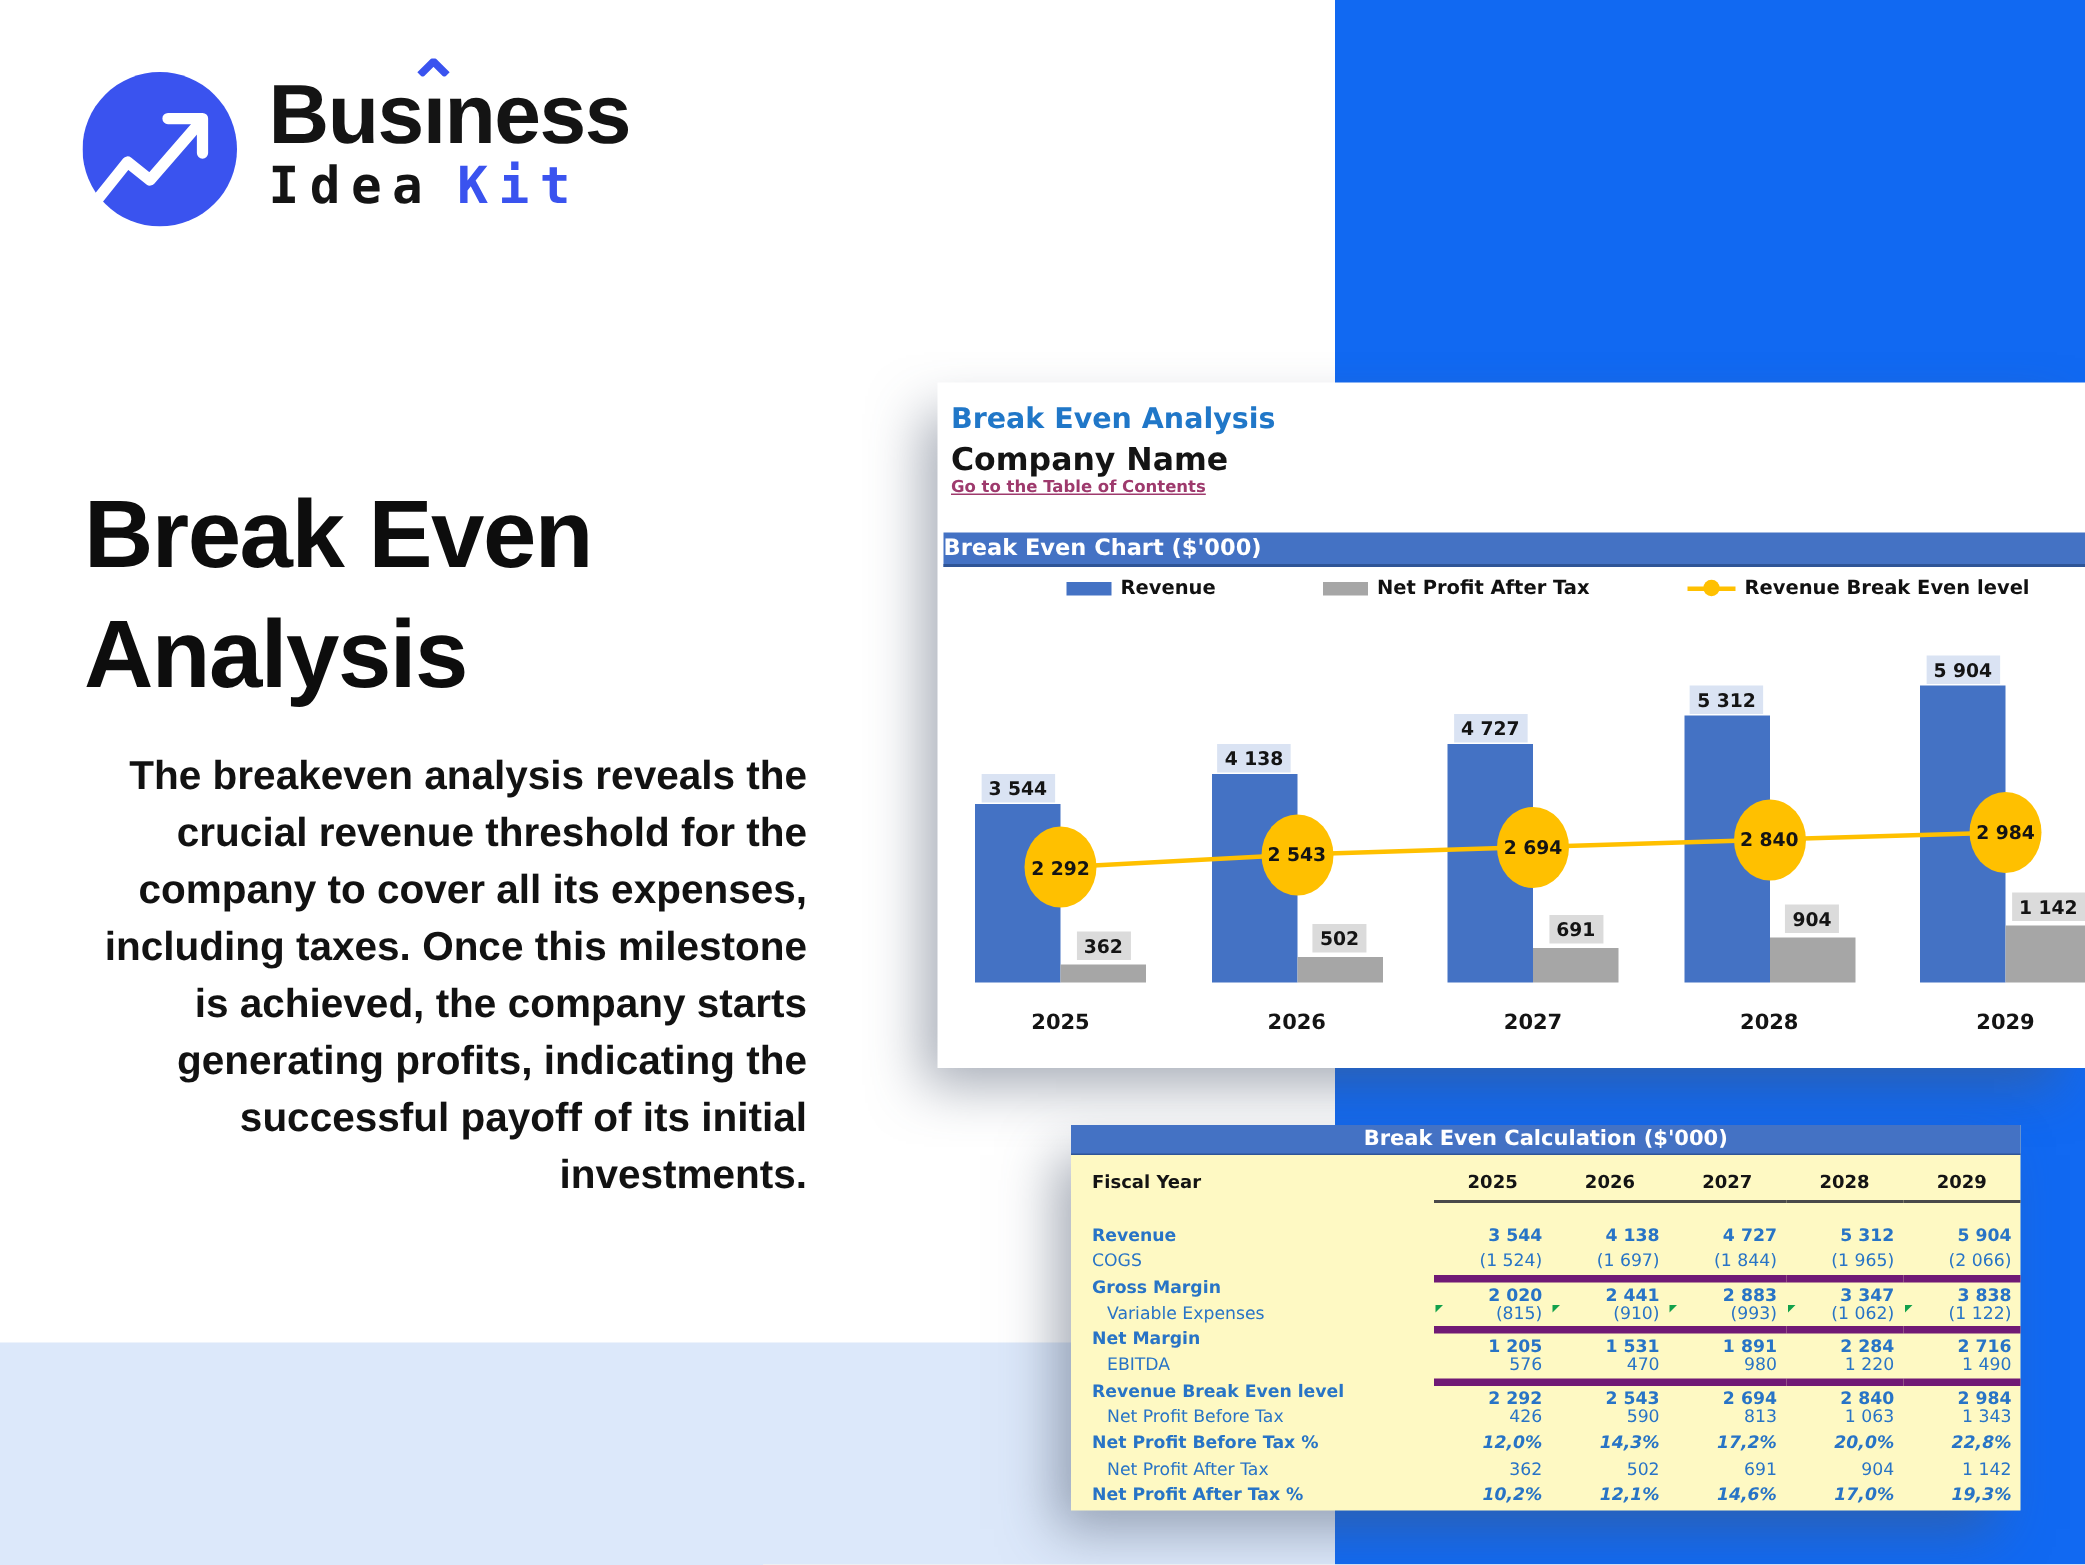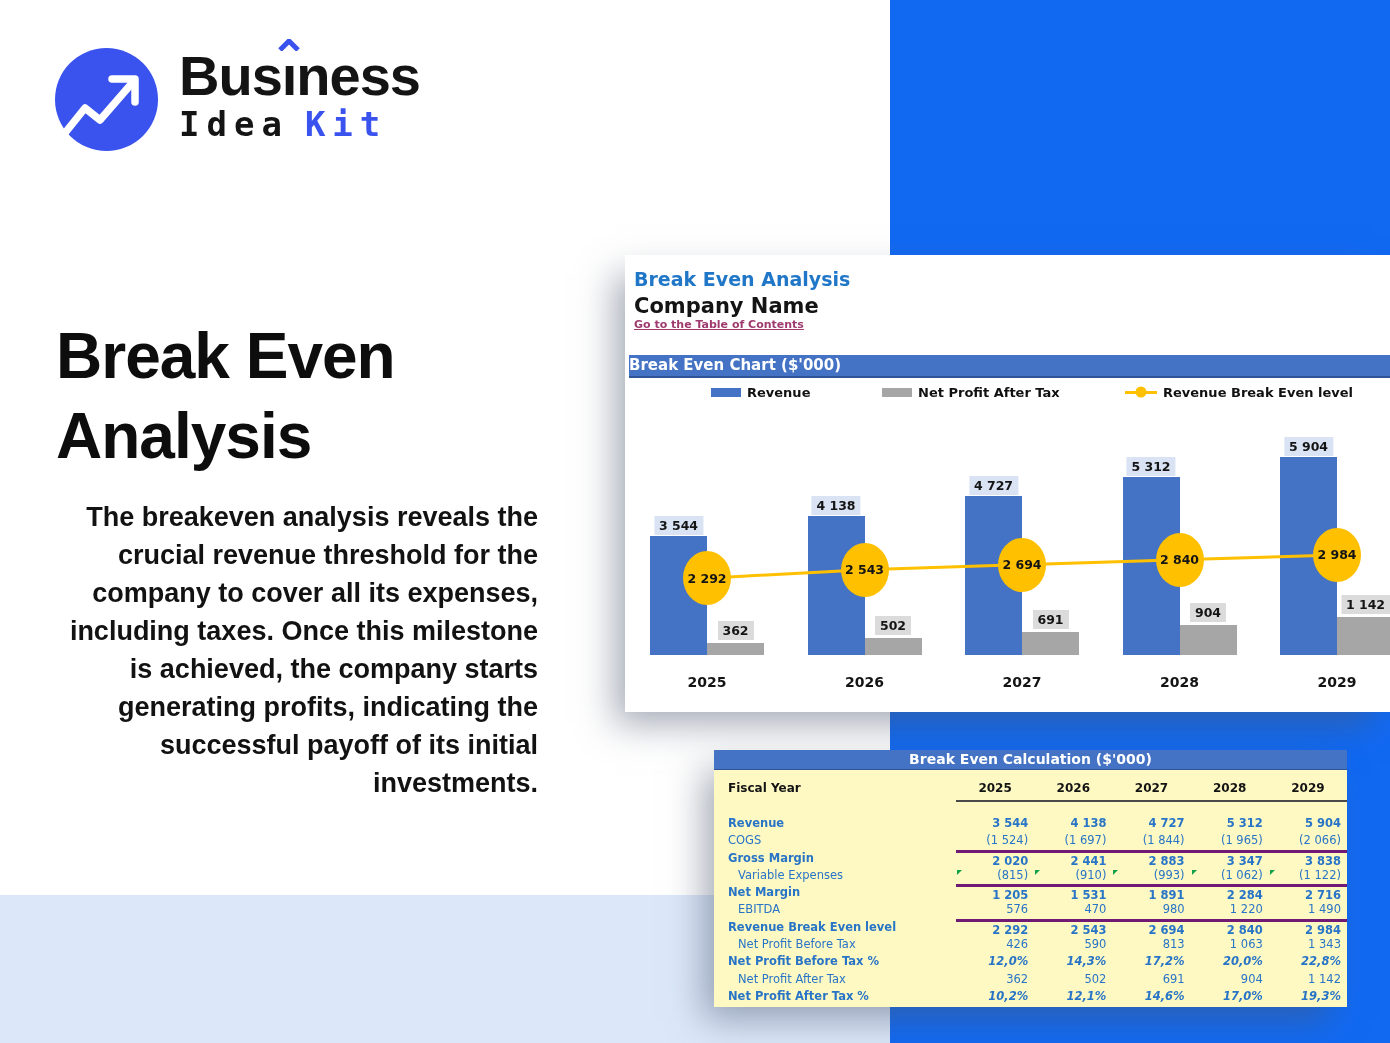--- a/index.html
+++ b/index.html
@@ -65,21 +65,21 @@
   .fy-label{color:#141414;font-weight:bold;font-size:12px;height:21px;line-height:19px;}
   .fy-year{color:#141414;font-weight:bold;font-size:12px;text-align:center;height:21px;line-height:19px;
            border-bottom:2px solid #4a4a4a;}
   .grid-spacer{grid-column:1 / -1;height:13px;}
   .lab,.val{height:17.3px;line-height:17.3px;box-sizing:border-box;}
   .lab.bold{font-weight:bold;}
   .lab.indent{padding-left:10px;}
   .val{text-align:right;padding-right:6px;position:relative;}
   .val.bold{font-weight:bold;}
   .val.pct{font-weight:bold;font-style:italic;}
-  .val.sep{border-top:3px solid #701a75;}
+  .val.sep{border-top:5px solid #701a75;}
   .val.flag::before{content:"";position:absolute;left:1px;top:3px;width:0;height:0;
                     border-top:5px solid #12A14B;border-right:5px solid transparent;}
 </style>
 </head>
 <body>
 
 <div class="page">
 
   <div class="bg-right"></div>
   <div class="bg-band"></div>

